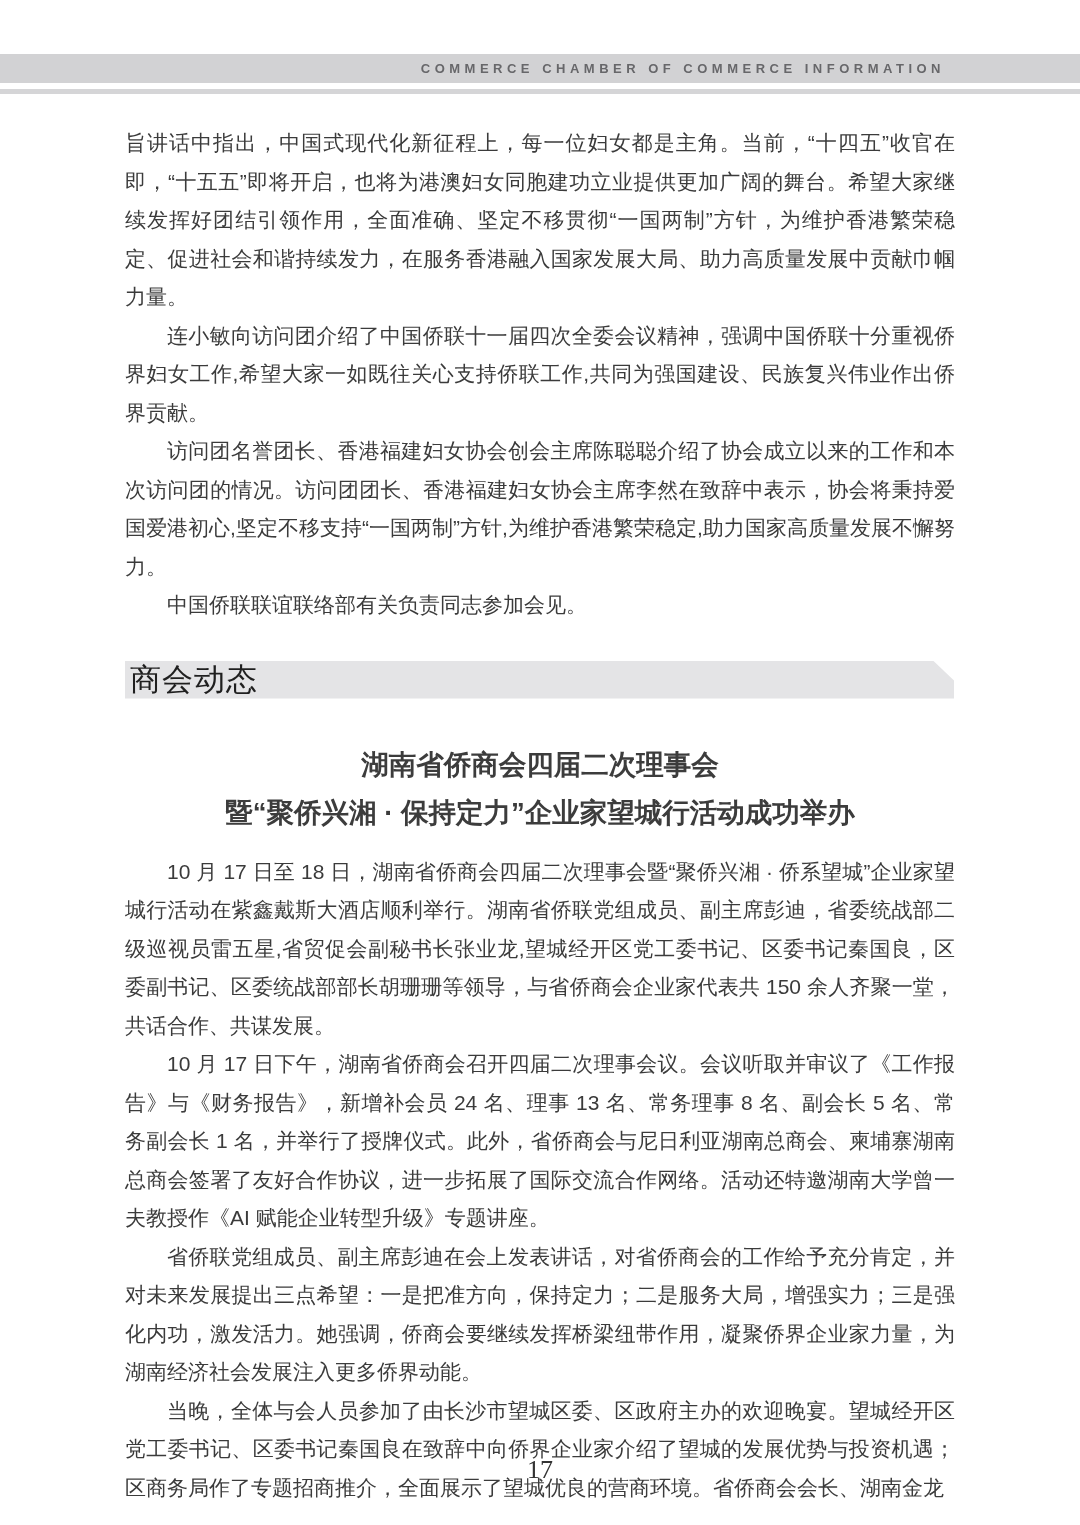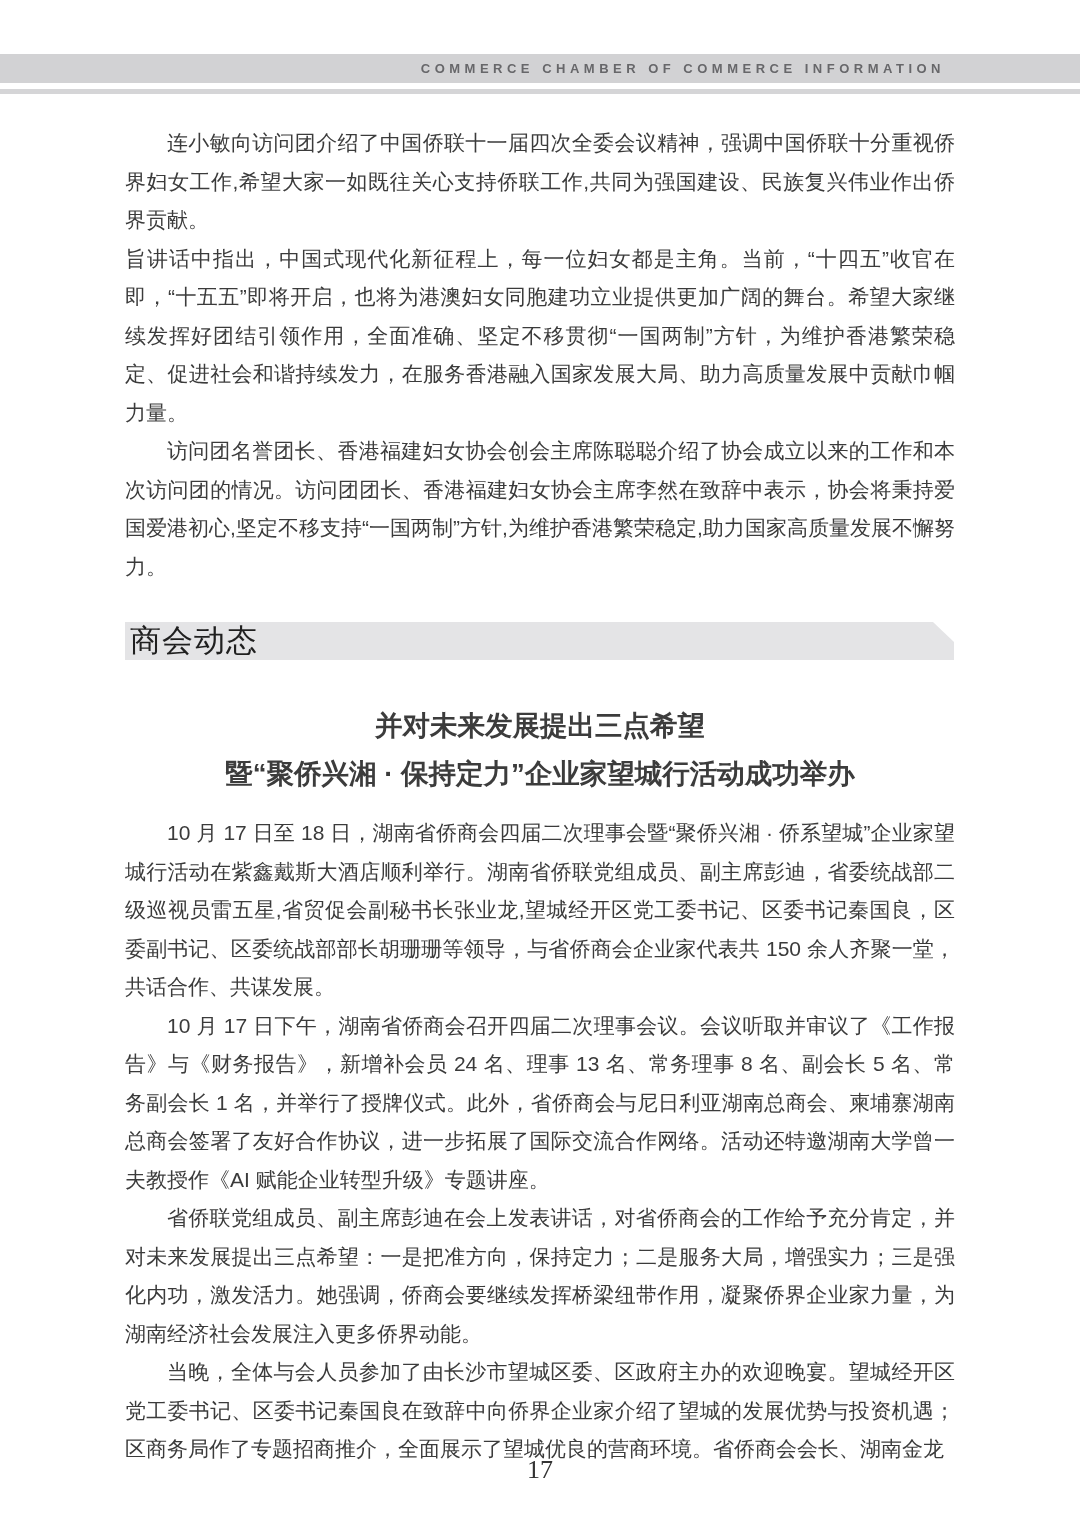--- a/index.html
+++ b/index.html
@@ -105,33 +105,34 @@
 
 <div class="page">
 
   <div class="header-bar">
     <span class="banner-text">COMMERCE CHAMBER OF COMMERCE INFORMATION</span>
   </div>
   <div class="header-rule"></div>
 
   <div class="content">
 
+    <p class="body-p">旨讲话中指出，中国式现代化新征程上，每一位妇女都是主角。当前，“十四五”收官在即，“十五五”即将开启，也将为港澳妇女同胞建功立业提供更加广阔的舞台。希望大家继续发挥好团结引领作用，全面准确、坚定不移贯彻“一国两制”方针，为维护香港繁荣稳定、促进社会和谐持续发力，在服务香港融入国家发展大局、助力高质量发展中贡献巾帼力量。</p>
     <p class="body-p indent">连小敏向访问团介绍了中国侨联十一届四次全委会议精神，强调中国侨联十分重视侨界妇女工作,希望大家一如既往关心支持侨联工作,共同为强国建设、民族复兴伟业作出侨界贡献。</p>
-    <p class="body-p">旨讲话中指出，中国式现代化新征程上，每一位妇女都是主角。当前，“十四五”收官在即，“十五五”即将开启，也将为港澳妇女同胞建功立业提供更加广阔的舞台。希望大家继续发挥好团结引领作用，全面准确、坚定不移贯彻“一国两制”方针，为维护香港繁荣稳定、促进社会和谐持续发力，在服务香港融入国家发展大局、助力高质量发展中贡献巾帼力量。</p>
     <p class="body-p indent">访问团名誉团长、香港福建妇女协会创会主席陈聪聪介绍了协会成立以来的工作和本次访问团的情况。访问团团长、香港福建妇女协会主席李然在致辞中表示，协会将秉持爱国爱港初心,坚定不移支持“一国两制”方针,为维护香港繁荣稳定,助力国家高质量发展不懈努力。</p>
 
     <div class="closing-row">
+      <span class="closing-text">中国侨联联谊联络部有关负责同志参加会见。</span>
     </div>
 
     <div class="section-bar">
       <span class="section-title">商会动态</span>
     </div>
 
     <h2 class="article-title">
-      <span>并对未来发展提出三点希望</span><br>
+      <span>湖南省侨商会四届二次理事会</span><br>
       <span>暨“聚侨兴湘 · 保持定力”企业家望城行活动成功举办</span>
     </h2>
 
     <div class="article-body">
       <p class="body-p indent">10 月 17 日至 18 日，湖南省侨商会四届二次理事会暨“聚侨兴湘 · 侨系望城”企业家望城行活动在紫鑫戴斯大酒店顺利举行。湖南省侨联党组成员、副主席彭迪，省委统战部二级巡视员雷五星,省贸促会副秘书长张业龙,望城经开区党工委书记、区委书记秦国良，区委副书记、区委统战部部长胡珊珊等领导，与省侨商会企业家代表共 150 余人齐聚一堂，共话合作、共谋发展。</p>
       <p class="body-p indent">10 月 17 日下午，湖南省侨商会召开四届二次理事会议。会议听取并审议了《工作报告》与《财务报告》，新增补会员 24 名、理事 13 名、常务理事 8 名、副会长 5 名、常务副会长 1 名，并举行了授牌仪式。此外，省侨商会与尼日利亚湖南总商会、柬埔寨湖南总商会签署了友好合作协议，进一步拓展了国际交流合作网络。活动还特邀湖南大学曾一夫教授作《AI 赋能企业转型升级》专题讲座。</p>
       <p class="body-p indent">省侨联党组成员、副主席彭迪在会上发表讲话，对省侨商会的工作给予充分肯定，并对未来发展提出三点希望：一是把准方向，保持定力；二是服务大局，增强实力；三是强化内功，激发活力。她强调，侨商会要继续发挥桥梁纽带作用，凝聚侨界企业家力量，为湖南经济社会发展注入更多侨界动能。</p>
       <p class="body-p indent">当晚，全体与会人员参加了由长沙市望城区委、区政府主办的欢迎晚宴。望城经开区党工委书记、区委书记秦国良在致辞中向侨界企业家介绍了望城的发展优势与投资机遇；区商务局作了专题招商推介，全面展示了望城优良的营商环境。省侨商会会长、湖南金龙</p>
     </div>
 

